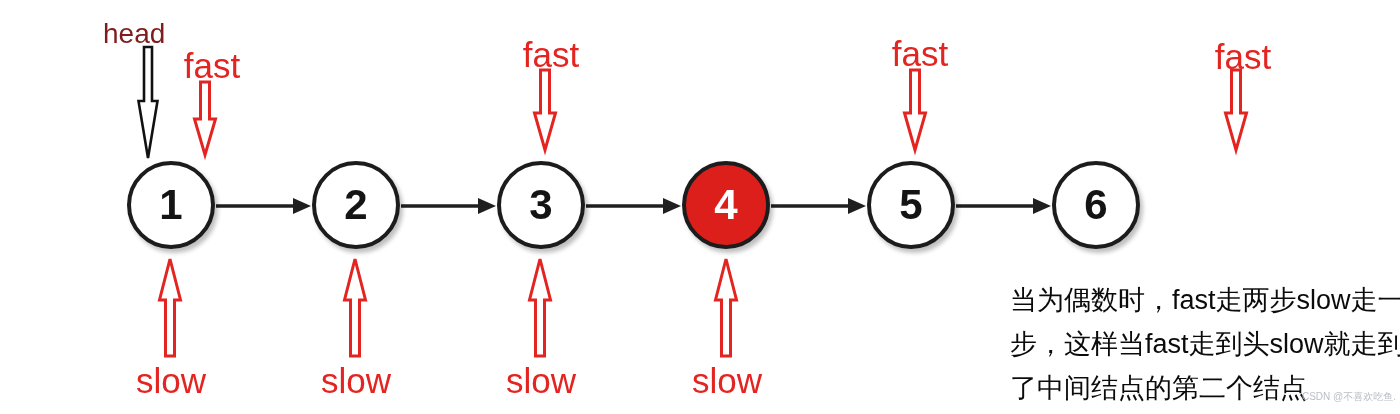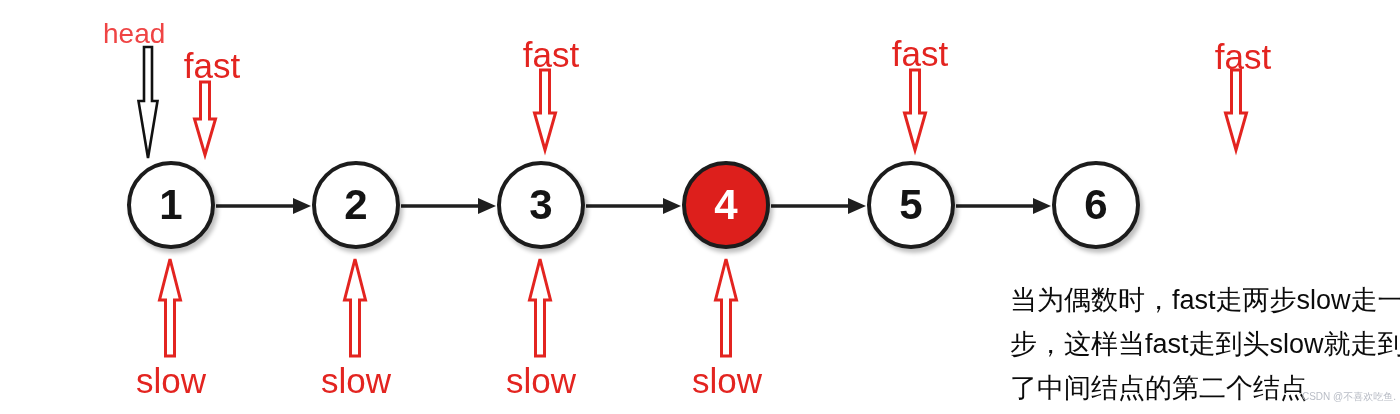--- a/index.html
+++ b/index.html
@@ -34,21 +34,21 @@
     background:var(--node-highlight);
     color:#ffffff;
   }
   .lbl{
     position:absolute;
     white-space:nowrap;
     font-weight:500;
   }
   .lbl-head{
     left:103px;top:18px;
-    font-size:28px;color:#ef4444;
+    font-size:28px;color:#7f1d1d;
   }
   .lbl-red{
     color:var(--pointer-red);
     font-size:35px;
     transform:translateX(-50%);
   }
   .annotation{
     position:absolute;left:1010px;top:278px;
     width:392px;
     font-size:27px;line-height:44px;

